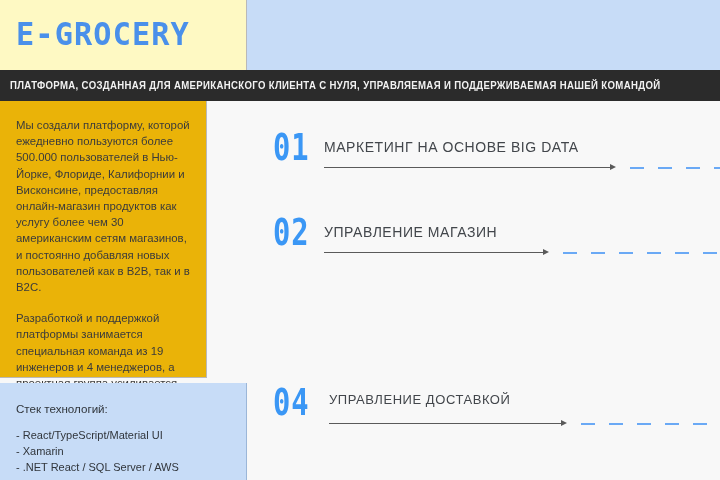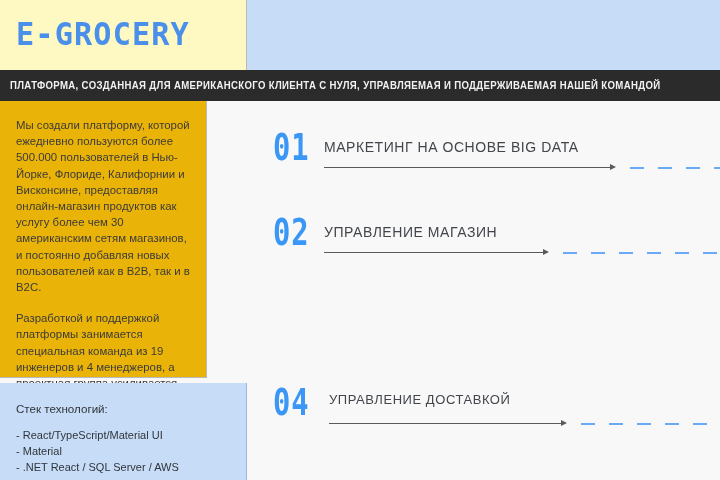--- a/index.html
+++ b/index.html
@@ -145,21 +145,21 @@
   </div>
 
   <div class="left-text-panel">
     <p class="para">Мы создали платформу, которой ежедневно пользуются более 500.000 пользователей в Нью-Йорке, Флориде, Калифорнии и Висконсине, предоставляя онлайн-магазин продуктов как услугу более чем 30 американским сетям магазинов, и постоянно добавляя новых пользователей как в B2B, так и в B2C.</p>
     <p class="para">Разработкой и поддержкой платформы занимается специальная команда из 19 инженеров и 4 менеджеров, а проектная группа усиливается по требованию, чтобы иметь до 30 человек, работающих над высокоприоритетными вопросами и задачами.</p>
   </div>
 
   <div class="tech-box">
     <p class="tech-title">Стек технологий:</p>
     <p class="tech-item">- React/TypeScript/Material UI</p>
-    <p class="tech-item">- Material</p>
+    <p class="tech-item">- Xamarin</p>
     <p class="tech-item">- .NET React / SQL Server / AWS</p>
   </div>
 
   <div class="steps">
 
     <div class="step" style="top:24px">
       <div class="step-num">01</div>
       <div class="step-label" style="top:14px">МАРКЕТИНГ НА ОСНОВЕ BIG DATA</div>
       <div class="step-rule" style="top:38px;width:396px">
         <div class="rule-solid" style="width:289px"></div>

